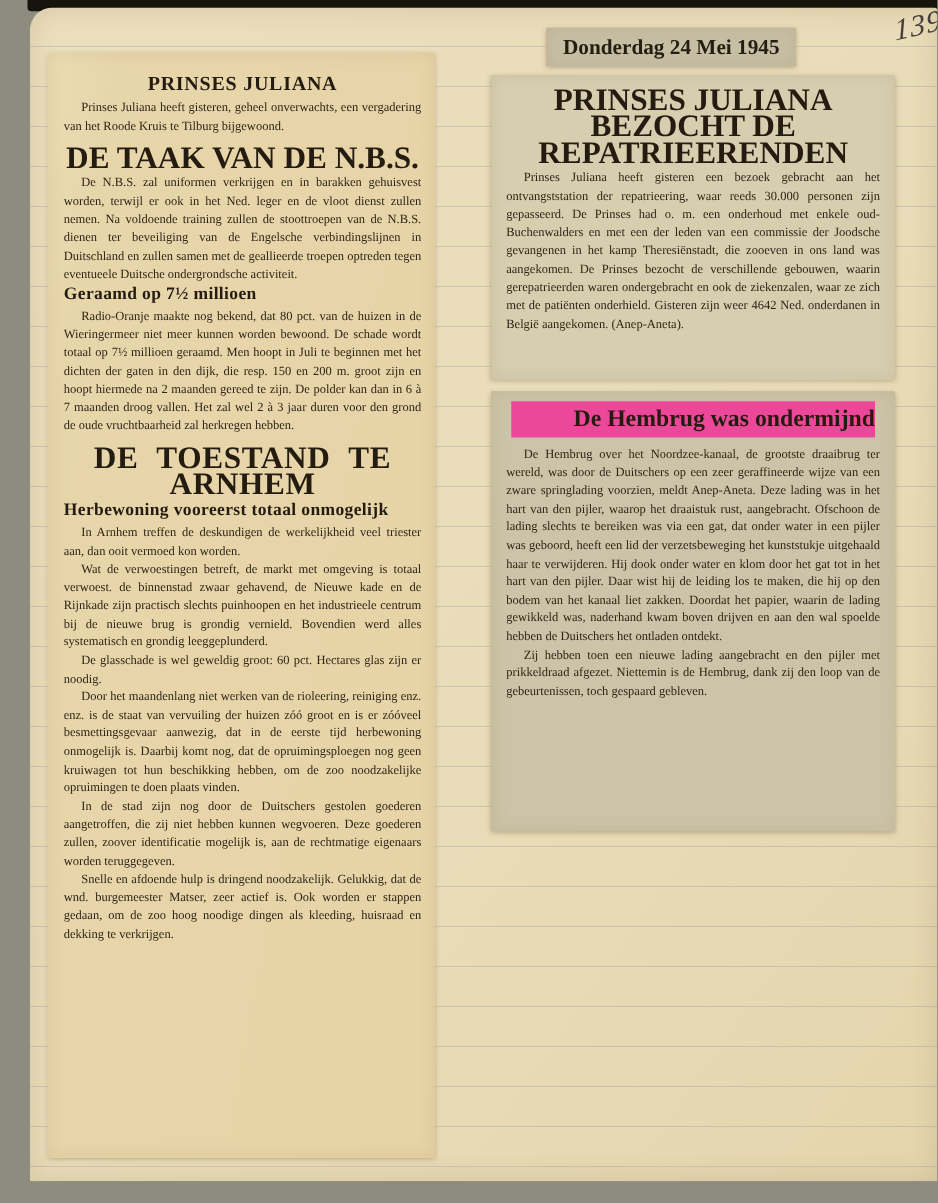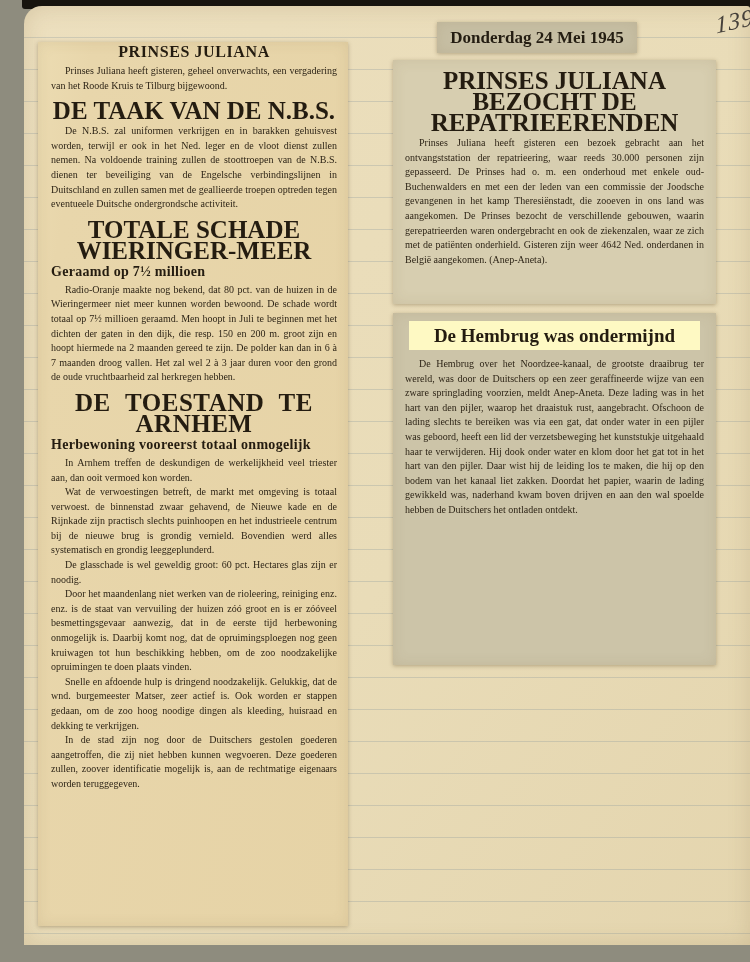--- a/index.html
+++ b/index.html
@@ -34,21 +34,21 @@
   }
   .date-clip{
     left:413px;top:16px;width:200px;height:31px;
     background:#c7bfa4;
     font-weight:bold;font-size:17px;line-height:31px;text-align:center;
     color:#241d12;
   }
   .left-clip{
     left:14px;top:36px;width:310px;height:884px;
     background:linear-gradient(100deg,#ecdcb2 0%,#e8d6ab 12%,#e6d3a6 100%);
-    padding:0 11px 10px 13px;box-sizing:border-box;
+    padding:16px 11px 10px 13px;box-sizing:border-box;
   }
   .right-clip-1{
     left:369px;top:54px;width:323px;height:244px;
     background:#d7ceb0;
     padding:8px 12px;box-sizing:border-box;
   }
   .right-clip-2{
     left:369px;top:307px;width:323px;height:352px;
     background:#ccc4a8;
     padding:6px 12px 8px;box-sizing:border-box;
@@ -58,22 +58,22 @@
     margin:0;font-size:10px;line-height:14.6px;
     text-align:justify;text-indent:14px;
     color:#2e2517;
   }
   h2,h3{margin:0;color:#241c10;font-weight:bold;}
   .h-md{font-size:16px;text-align:center;letter-spacing:.6px;margin:1px 0 3px;}
   .h-lg{font-size:25px;text-align:center;margin:7px 0 3px;line-height:21px;}
   .h-spread{word-spacing:8px;letter-spacing:.5px;}
   .sub{font-size:14px;text-align:left;margin:0 0 3px;letter-spacing:.3px;}
   .band{
-    background:#fef9c3;margin:2px 4px 7px;padding:5px 0 4px;
-    text-align:center;
+    background:#ec4899;margin:2px 4px 7px;padding:5px 0 4px;
+    text-align:right;
   }
   .band h2{font-size:19px;line-height:20px;}
 </style>
 </head>
 <body>
 
 <div class="topbar"></div>
 
 <div class="paper">
 
@@ -89,47 +89,47 @@
       <h2 class="h-md">PRINSES JULIANA</h2>
       <p>Prinses Juliana heeft gisteren, geheel onverwachts, een vergadering van het Roode Kruis te Tilburg bijgewoond.</p>
     </article>
 
     <article>
       <h2 class="h-lg">DE TAAK VAN DE N.B.S.</h2>
       <p>De N.B.S. zal uniformen verkrijgen en in barakken gehuisvest worden, terwijl er ook in het Ned. leger en de vloot dienst zullen nemen. Na voldoende training zullen de stoottroepen van de N.B.S. dienen ter beveiliging van de Engelsche verbindingslijnen in Duitschland en zullen samen met de geallieerde troepen optreden tegen eventueele Duitsche ondergrondsche activiteit.</p>
     </article>
 
     <article>
-      <h2 class="h-lg">TOTALE SCHADE WIERINGER-MEER</h2>
       <h3 class="sub">Geraamd op 7½ millioen</h3>
       <p>Radio-Oranje maakte nog bekend, dat 80 pct. van de huizen in de Wieringermeer niet meer kunnen worden bewoond. De schade wordt totaal op 7½ millioen geraamd. Men hoopt in Juli te beginnen met het dichten der gaten in den dijk, die resp. 150 en 200 m. groot zijn en hoopt hiermede na 2 maanden gereed te zijn. De polder kan dan in 6 à 7 maanden droog vallen. Het zal wel 2 à 3 jaar duren voor den grond de oude vruchtbaarheid zal herkregen hebben.</p>
     </article>
 
     <article>
       <h2 class="h-lg h-spread">DE TOESTAND TE ARNHEM</h2>
       <h3 class="sub">Herbewoning vooreerst totaal onmogelijk</h3>
       <p>In Arnhem treffen de deskundigen de werkelijkheid veel triester aan, dan ooit vermoed kon worden.</p>
       <p>Wat de verwoestingen betreft, de markt met omgeving is totaal verwoest. de binnenstad zwaar gehavend, de Nieuwe kade en de Rijnkade zijn practisch slechts puinhoopen en het industrieele centrum bij de nieuwe brug is grondig vernield. Bovendien werd alles systematisch en grondig leeggeplunderd.</p>
       <p>De glasschade is wel geweldig groot: 60 pct. Hectares glas zijn er noodig.</p>
       <p>Door het maandenlang niet werken van de rioleering, reiniging enz. enz. is de staat van vervuiling der huizen zóó groot en is er zóóveel besmettingsgevaar aanwezig, dat in de eerste tijd herbewoning onmogelijk is. Daarbij komt nog, dat de opruimingsploegen nog geen kruiwagen tot hun beschikking hebben, om de zoo noodzakelijke opruimingen te doen plaats vinden.</p>
+      <p>In de stad zijn nog door de Duitschers gestolen goederen aangetroffen, die zij niet hebben kunnen wegvoeren. Deze goederen zullen, zoover identificatie mogelijk is, aan de rechtmatige eigenaars worden teruggegeven.</p>
       <p>Snelle en afdoende hulp is dringend noodzakelijk. Gelukkig, dat de wnd. burgemeester Matser, zeer actief is. Ook worden er stappen gedaan, om de zoo hoog noodige dingen als kleeding, huisraad en dekking te verkrijgen.</p>
-      <p>In de stad zijn nog door de Duitschers gestolen goederen aangetroffen, die zij niet hebben kunnen wegvoeren. Deze goederen zullen, zoover identificatie mogelijk is, aan de rechtmatige eigenaars worden teruggegeven.</p>
     </article>
 
   </div>
 
   <div class="clip right-clip-1">
     <article>
       <h2 class="h-lg" style="margin-top:2px;">PRINSES JULIANA BEZOCHT DE REPATRIEERENDEN</h2>
       <p>Prinses Juliana heeft gisteren een bezoek gebracht aan het ontvangststation der repatrieering, waar reeds 30.000 personen zijn gepasseerd. De Prinses had o. m. een onderhoud met enkele oud-Buchenwalders en met een der leden van een commissie der Joodsche gevangenen in het kamp Theresiënstadt, die zooeven in ons land was aangekomen. De Prinses bezocht de verschillende gebouwen, waarin gerepatrieerden waren ondergebracht en ook de ziekenzalen, waar ze zich met de patiënten onderhield. Gisteren zijn weer 4642 Ned. onderdanen in België aangekomen. (Anep-Aneta).</p>
     </article>
   </div>
 
   <div class="clip right-clip-2">
     <article>
       <div class="band">
         <h2>De Hembrug was ondermijnd</h2>
       </div>
       <p>De Hembrug over het Noordzee-kanaal, de grootste draaibrug ter wereld, was door de Duitschers op een zeer geraffineerde wijze van een zware springlading voorzien, meldt Anep-Aneta. Deze lading was in het hart van den pijler, waarop het draaistuk rust, aangebracht. Ofschoon de lading slechts te bereiken was via een gat, dat onder water in een pijler was geboord, heeft een lid der verzetsbeweging het kunststukje uitgehaald haar te verwijderen. Hij dook onder water en klom door het gat tot in het hart van den pijler. Daar wist hij de leiding los te maken, die hij op den bodem van het kanaal liet zakken. Doordat het papier, waarin de lading gewikkeld was, naderhand kwam boven drijven en aan den wal spoelde hebben de Duitschers het ontladen ontdekt.</p>
+      <p>Zij hebben toen een nieuwe lading aangebracht en den pijler met prikkeldraad afgezet. Niettemin is de Hembrug, dank zij den loop van de gebeurtenissen, toch gespaard gebleven.</p>
     </article>
   </div>
 
 </div>
 
 </body></html>

